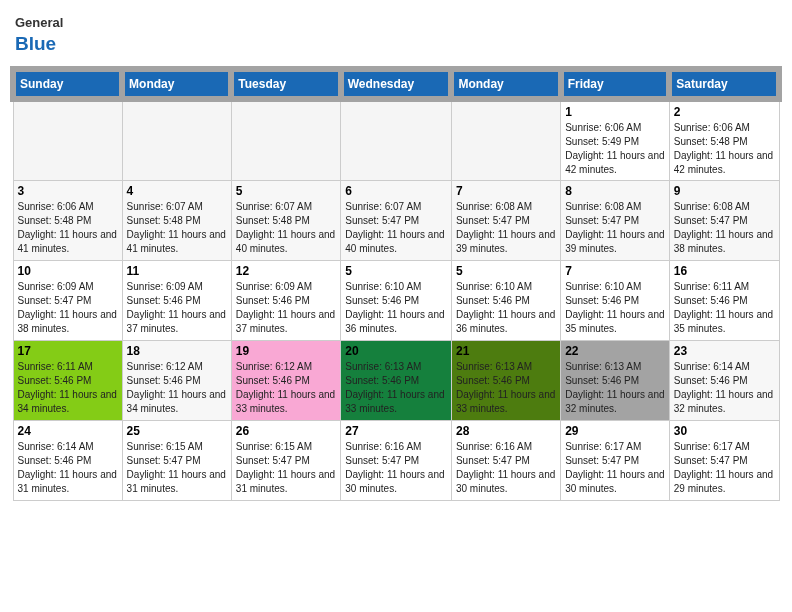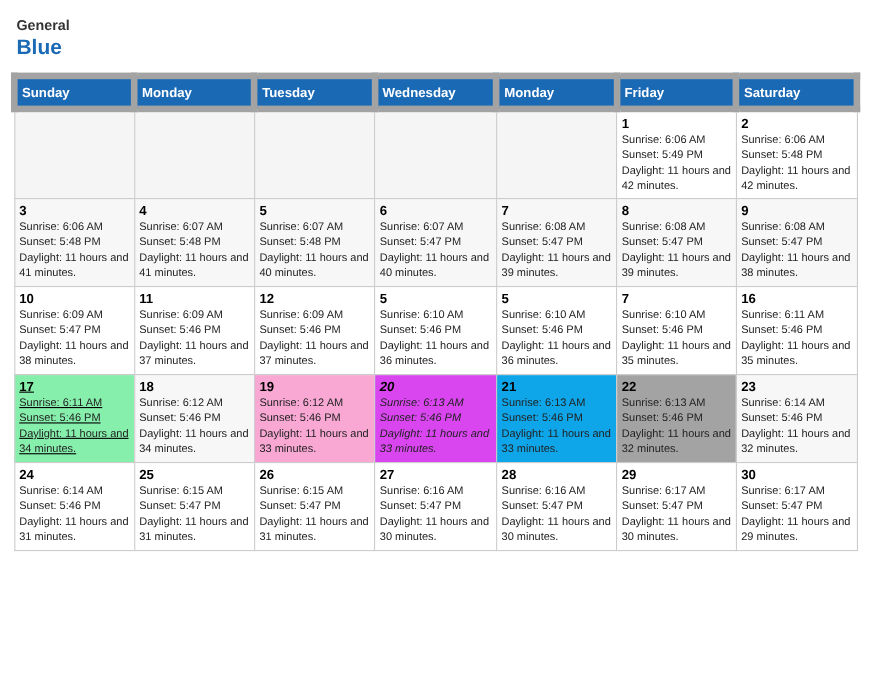--- a/index.html
+++ b/index.html
@@ -172,37 +172,37 @@
         <td>
           <div class="day-num">7</div>
           <div class="day-info">Sunrise: 6:10 AM<br>Sunset: 5:46 PM<br>Daylight: 11 hours and 35 minutes.</div>
         </td>
         <td>
           <div class="day-num">16</div>
           <div class="day-info">Sunrise: 6:11 AM<br>Sunset: 5:46 PM<br>Daylight: 11 hours and 35 minutes.</div>
         </td>
       </tr>
       <tr>
-        <td style="background: #86efac; text-decoration: underline;">
+        <td style="background: #84cc16;">
           <div class="day-num">17</div>
           <div class="day-info">Sunrise: 6:11 AM<br>Sunset: 5:46 PM<br>Daylight: 11 hours and 34 minutes.</div>
         </td>
         <td style="background: rgb(247, 247, 247);">
           <div class="day-num">18</div>
           <div class="day-info">Sunrise: 6:12 AM<br>Sunset: 5:46 PM<br>Daylight: 11 hours and 34 minutes.</div>
         </td>
         <td style="background: #f9a8d4;">
           <div class="day-num">19</div>
           <div class="day-info">Sunrise: 6:12 AM<br>Sunset: 5:46 PM<br>Daylight: 11 hours and 33 minutes.</div>
         </td>
-        <td style="background: #d946ef; font-style: italic;">
+        <td style="background: #15803d;">
           <div class="day-num">20</div>
           <div class="day-info">Sunrise: 6:13 AM<br>Sunset: 5:46 PM<br>Daylight: 11 hours and 33 minutes.</div>
         </td>
-        <td style="background: #0ea5e9;">
+        <td style="background: #4d7c0f;">
           <div class="day-num">21</div>
           <div class="day-info">Sunrise: 6:13 AM<br>Sunset: 5:46 PM<br>Daylight: 11 hours and 33 minutes.</div>
         </td>
         <td style="background: #a3a3a3;">
           <div class="day-num">22</div>
           <div class="day-info">Sunrise: 6:13 AM<br>Sunset: 5:46 PM<br>Daylight: 11 hours and 32 minutes.</div>
         </td>
         <td style="background: rgb(247, 247, 247); margin-left: 44px;">
           <div class="day-num">23</div>
           <div class="day-info">Sunrise: 6:14 AM<br>Sunset: 5:46 PM<br>Daylight: 11 hours and 32 minutes.</div>

